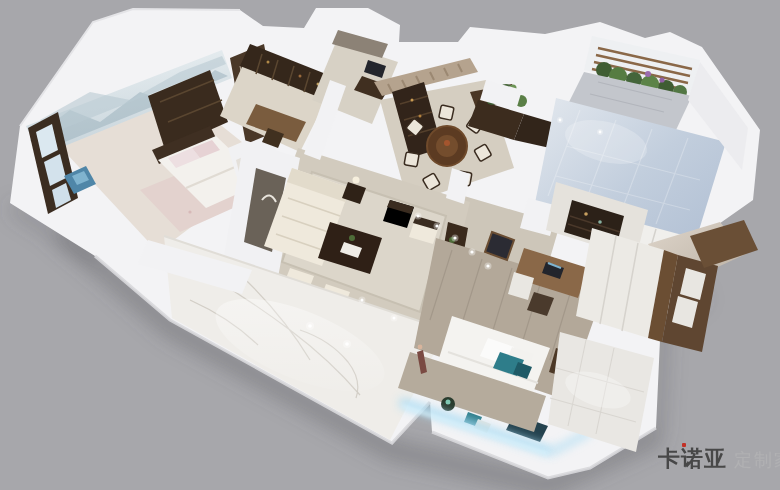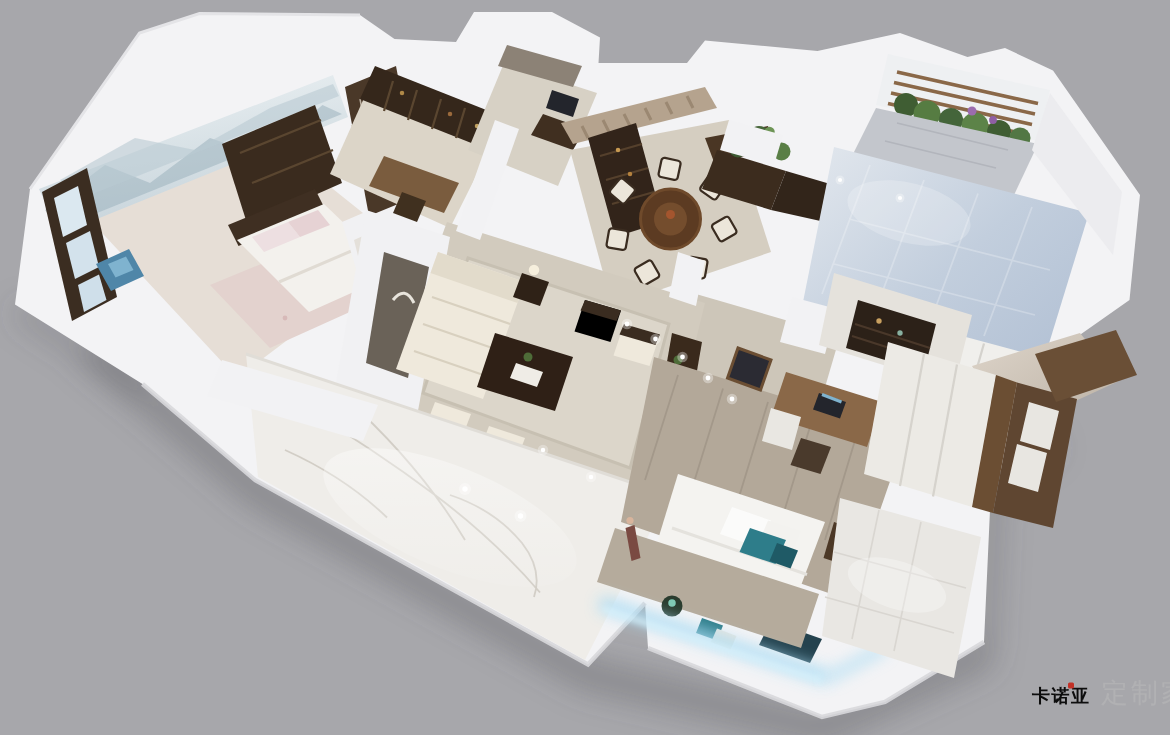--- a/index.html
+++ b/index.html
@@ -15,22 +15,22 @@
   .watermark{
     position:absolute;
     right:-14px;bottom:16px;
     display:flex;align-items:baseline;gap:7px;
     opacity:.92;
     white-space:nowrap;
     user-select:none;
   }
   .watermark .brand{
     position:relative;
-    font-size:12px;font-weight:700;letter-spacing:1px;
-    color:#000000;
+    font-size:22px;font-weight:700;letter-spacing:1px;
+    color:#404040;
   }
   .watermark .brand .accent-dot{
     position:absolute;top:-1px;left:24px;
     width:4px;height:4px;border-radius:1px;
     background:#c5281c;
   }
   .watermark .suffix{
     font-size:18px;font-weight:400;letter-spacing:2px;
     color:#b2b2b4;
   }

